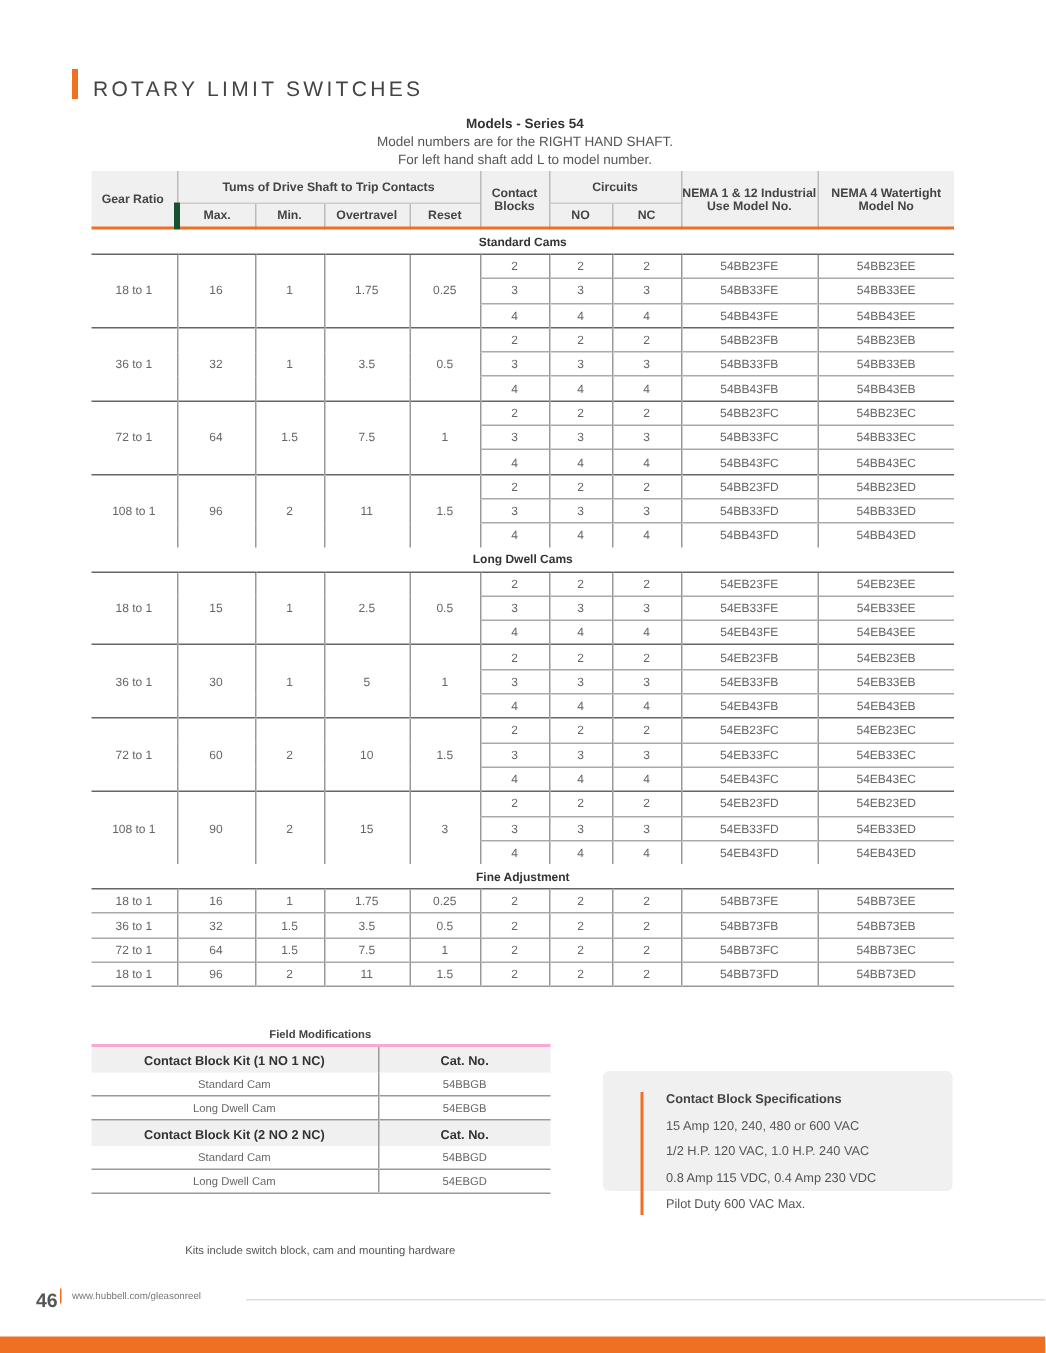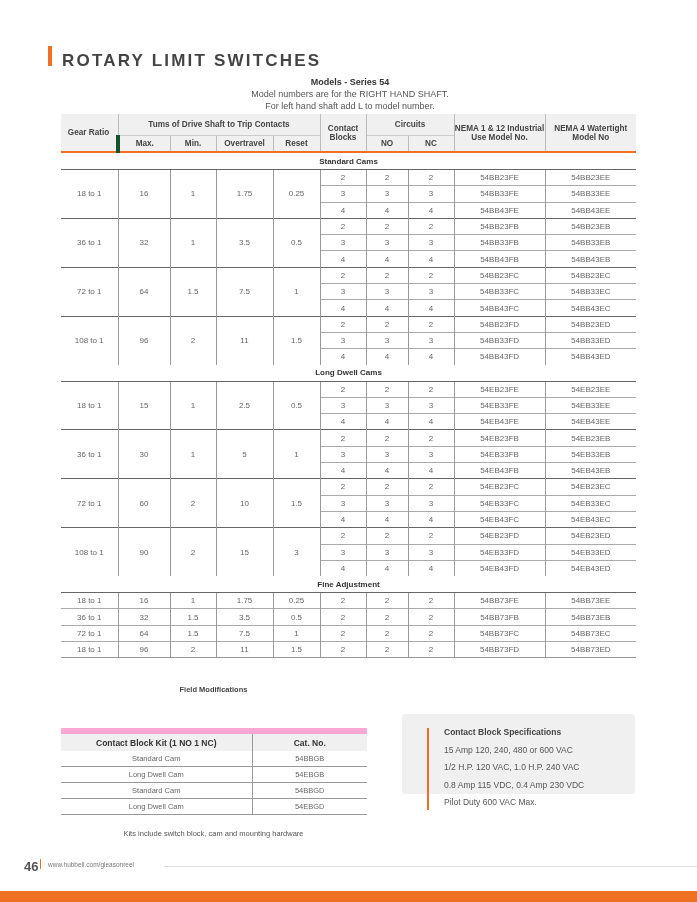--- a/index.html
+++ b/index.html
@@ -1,37 +1,37 @@
 <!DOCTYPE html>
 <html><head>
 <meta charset="utf-8">
 <style>
   html, body { margin:0; padding:0; }
   body { width:697px; height:902px; background:#ffffff; position:relative; overflow:hidden;
          font-family:"Liberation Sans", sans-serif; color:#555; }
   .title-bar { position:absolute; left:48px; top:46px; width:4px; height:20px; background:#ef7022; }
-  .title { position:absolute; left:62px; top:51px; font-size:17px; font-weight:bold; letter-spacing:2.2px; color:#444; }
+  .title { position:absolute; left:62px; top:51px; font-size:14px; font-weight:normal; letter-spacing:2.2px; color:#444; }
   .caption { position:absolute; left:60px; width:580px; text-align:center; font-size:9px; color:#555; }
   .caption.bold { font-weight:bold; color:#333; }
 
   table.main { position:absolute; left:61px; top:114px; width:575px; border-collapse:collapse; font-size:8px; table-layout:fixed; }
   table.main th { background:#f0f0f0; color:#444; font-weight:bold; font-size:8.2px; text-align:center; border-left:1px solid #bbb; padding:0; }
   table.main th:first-child { border-left:none; }
   table.main thead tr.r1 th { height:21px; }
   table.main thead tr.r2 th { height:15px; border-top:1px solid #ccc; }
   table.main thead tr.r2 { border-bottom:2px solid #ef7022; }
   table.main td { text-align:center; color:#666; height:15.3px; padding:0; border-left:1px solid #999; border-top:1px solid #aaa; }
   table.main td.first { border-left:none; }
   table.main tr.section td { font-weight:bold; color:#333; border-left:none; height:16px; border-top:none; }
   table.main tr.grp td { border-top:1.5px solid #666; }
   table.main tr.section + tr td { border-top:1px solid #666; }
   table.main tbody.last tr:last-child td { border-bottom:1px solid #999; }
 
   .fm-caption { position:absolute; left:60px; top:685px; width:307px; text-align:center; font-size:7.5px; font-weight:bold; color:#444; }
-  table.fm { position:absolute; left:61px; top:696px; width:306px; border-collapse:collapse; font-size:7.5px; table-layout:fixed; border-top:6px solid #f9a8d4;margin-top:32px; }
+  table.fm { position:absolute; left:61px; top:696px; width:306px; border-collapse:collapse; font-size:7.5px; table-layout:fixed; border-top:2px solid #f9a8d4; }
   table.fm td { text-align:center; height:15px; padding:0; color:#666; }
   table.fm td.c2 { border-left:1px solid #999; }
   table.fm tr.head td { background:#f0f0f0; font-weight:bold; color:#333; font-size:8.5px; height:17px; }
   table.fm tr.sep td { border-bottom:1px solid #999; }
   .fm-note { position:absolute; left:60px; top:829px; width:307px; text-align:center; font-size:7.5px; color:#555; }
 
   .spec { position:absolute; left:402px; top:714px; width:233px; height:80px; background:#f0f0f0; border-radius:4px; }
   .spec .bar { position:absolute; left:25px; top:14px; width:2px; height:82px; background:#ef7022; }
   .spec .head { position:absolute; left:42px; top:13px; font-size:8.5px; font-weight:bold; color:#444; }
   .spec .line { position:absolute; left:42px; font-size:8.5px; color:#555; }
@@ -364,20 +364,24 @@
         <td class="c2">Cat. No.</td>
       </tr>
       <tr class="sep">
         <td>Standard Cam</td>
         <td class="c2">54BBGB</td>
       </tr>
       <tr class="sep">
         <td>Long Dwell Cam</td>
         <td class="c2">54EBGB</td>
       </tr>
+      <tr class="head">
+        <td>Contact Block Kit (2 NO 2 NC)</td>
+        <td class="c2">Cat. No.</td>
+      </tr>
       <tr class="sep">
         <td>Standard Cam</td>
         <td class="c2">54BBGD</td>
       </tr>
       <tr class="sep">
         <td>Long Dwell Cam</td>
         <td class="c2">54EBGD</td>
       </tr>
     </tbody>
 </table>

